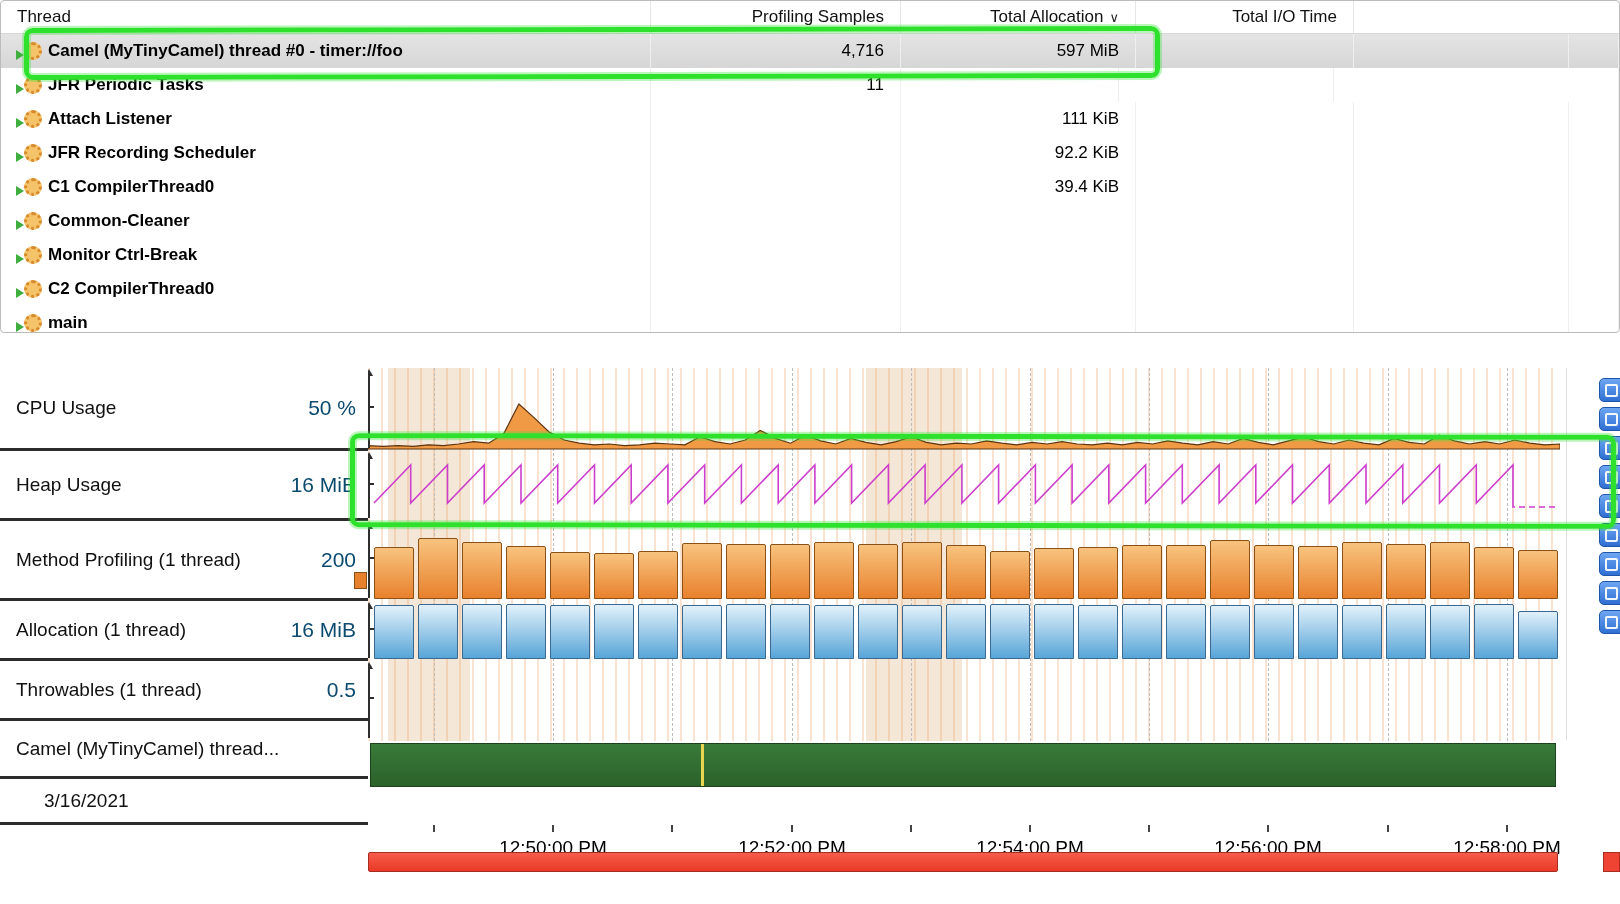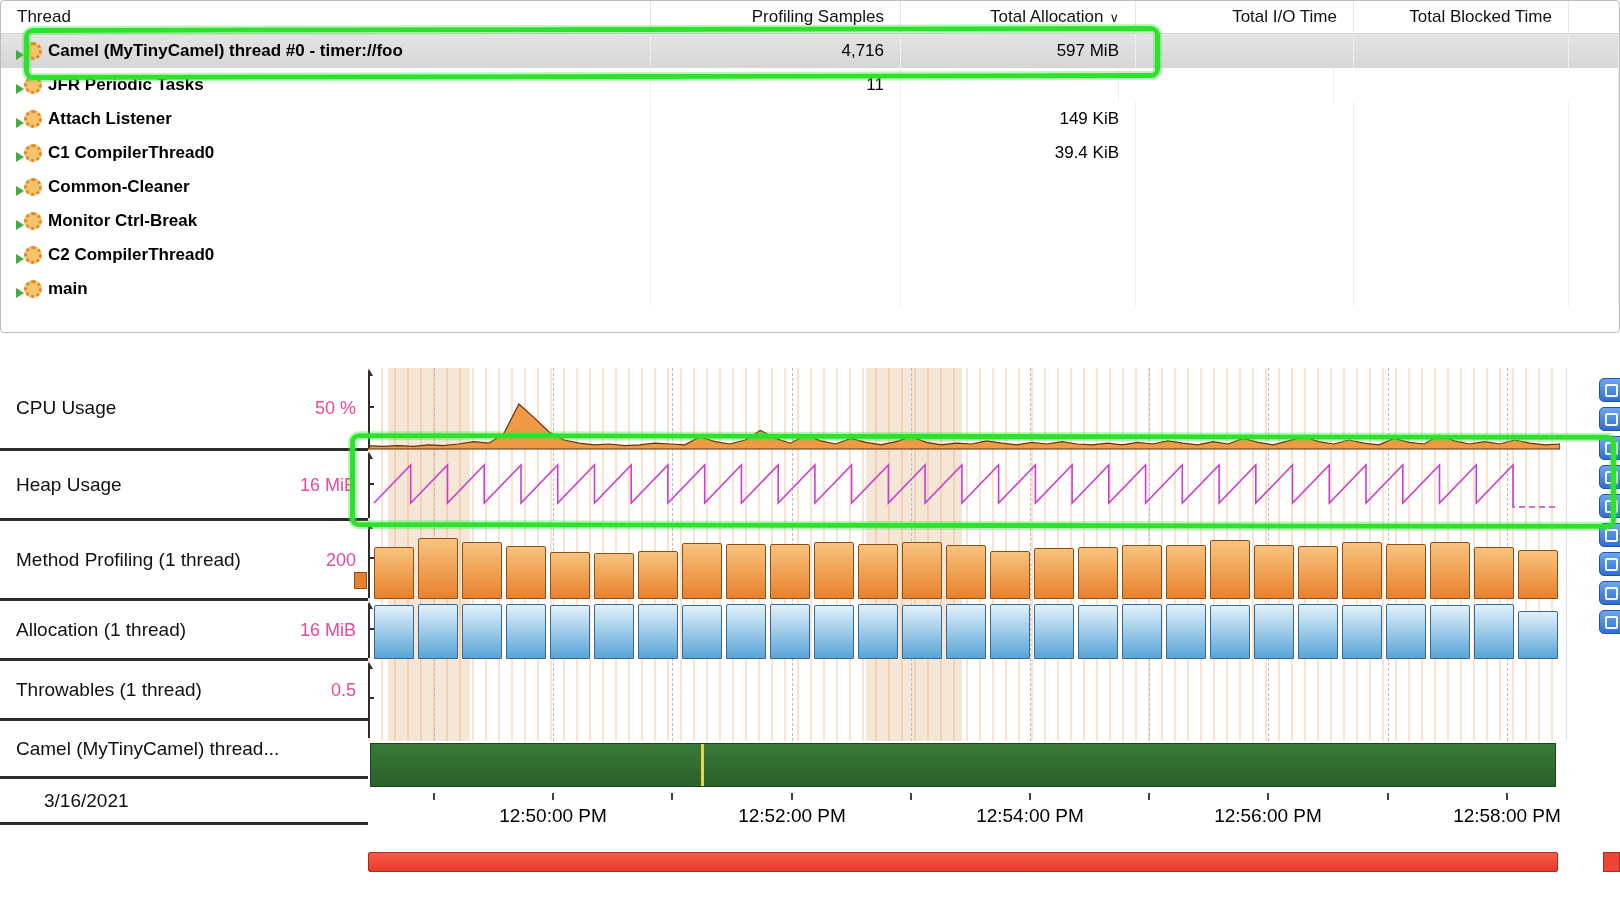--- a/index.html
+++ b/index.html
@@ -24,21 +24,21 @@
   .twisty{position:absolute;left:0;bottom:2px;width:0;height:0;
     border-left:8px solid #3fae3f;border-top:5px solid transparent;border-bottom:5px solid transparent;}
   .gear{position:absolute;left:8px;top:2px;width:12px;height:12px;border-radius:50%;
     border:3px dotted #d8892a;background:#f4c36a;box-sizing:content-box;}
   .tname{margin-left:6px;}
 
   
   .gutter{position:absolute;left:0;top:362px;width:368px;height:542px;padding-top:6px;box-sizing:border-box;text-decoration:underline;}
   .grow{position:relative;box-sizing:border-box;border-bottom:3px solid #2c2c2c;}
   .glabel{position:absolute;left:16px;top:50%;transform:translateY(-50%);font-size:19px;color:#111;white-space:nowrap;}
-  .gscale{position:absolute;right:12px;top:50%;transform:translateY(-50%);font-size:18px;color:#ec4899;white-space:nowrap;}
+  .gscale{position:absolute;right:12px;top:50%;transform:translateY(-50%);font-size:21px;color:#0c4a6e;white-space:nowrap;}
   .axis-row .glabel{left:20px;margin-left:24px;}
 
   .chart-area{position:absolute;left:368px;top:362px;width:1192px;height:542px;overflow:hidden;}
   #grid-bg{position:absolute;left:0;top:6px;width:1192px;height:373px;}
   .band{position:absolute;top:0;bottom:0;background:#f5e7d7;}
   .evt-lines{position:absolute;left:0;top:0;right:0;bottom:0;
     background:repeating-linear-gradient(90deg, rgba(238,152,92,.28) 0px, rgba(238,152,92,.28) 2px, transparent 2px, transparent 13px);}
   .gridline{position:absolute;top:0;bottom:0;width:0;border-left:1px dashed #bdbdbd;}
 
   .lane{position:absolute;left:0;width:1192px;}
@@ -59,21 +59,21 @@
   .bar{flex:0 0 40px;width:40px;box-sizing:border-box;border-radius:2px 2px 0 0;}
   .bar-m{background:linear-gradient(#f8c37e,#e8812d);border:1px solid #8a5015;}
   .bar-a{background:linear-gradient(#e2f1fa,#58a5d8);border:1px solid #3a688e;}
   .stub-bar{position:absolute;left:354px;top:572px;width:13px;height:17px;
     background:#e8812d;border:1px solid #8a5015;box-sizing:border-box;z-index:6;}
 
   .span-rect{position:absolute;left:2px;top:2px;height:44px;width:1186px;box-sizing:border-box;
     background:linear-gradient(#397a39,#2b612b);border:1px solid #1c431c;}
   .span-marker{position:absolute;top:0;bottom:0;width:3px;background:#e8d44e;}
 
-  #time-axis{position:absolute;top:431px;left:0;width:1192px;height:46px;overflow:hidden;}
+  #time-axis{position:absolute;top:463px;left:0;width:1192px;height:46px;overflow:hidden;}
   .tick-mark{position:absolute;top:0;width:2px;height:7px;background:#444;transform:translateX(-50%);}
   .tick-label{position:absolute;top:12px;transform:translateX(-50%);font-size:19px;color:#000;white-space:nowrap;}
 
   .vsep{position:absolute;left:1566px;top:368px;width:1px;height:372px;background:#ddd;}
 
   .side-btn{position:absolute;left:1599px;width:26px;height:24px;border-radius:5px;box-sizing:border-box;
     background:linear-gradient(#6da6f2,#2f6fd2);border:1px solid #1f55a8;z-index:20;}
   .side-btn::after{content:'';position:absolute;left:5px;top:5px;width:9px;height:9px;
     border:2px solid rgba(255,255,255,.92);border-radius:2px;}
 
@@ -91,21 +91,20 @@
 <body>
 
 <div id="root">
 
   <div class="table-panel">
     <div class="thead">
       <div class="hcell h-thread w1">Thread</div>
       <div class="hcell h-num w2">Profiling Samples</div>
       <div class="hcell h-num w3"><span>Total Allocation</span><span class="sort-chevron">∨</span></div>
       <div class="hcell h-num w4">Total I/O Time</div>
-      <div class="hcell h-num w5">Total Blocked Time</div>
       <div class="hcell h-fill"></div>
     </div>
     <div id="tbody">
         <div class="trow selected">
           <div class="cell c-thread w1">
             <div class="ticon">
               <div class="twisty"></div>
               <div class="gear"></div>
             </div>
             <div class="tname">Camel (MyTinyCamel) thread #0 - timer://foo</div>
@@ -131,21 +130,35 @@
         </div>
         <div class="trow">
           <div class="cell c-thread w1">
             <div class="ticon">
               <div class="twisty"></div>
               <div class="gear"></div>
             </div>
             <div class="tname">Attach Listener</div>
           </div>
           <div class="cell c-num w2"></div>
-          <div class="cell c-num w3">149 KiB</div>
+          <div class="cell c-num w3">111 KiB</div>
+          <div class="cell c-num w4"></div>
+          <div class="cell c-num w5"></div>
+          <div class="cell c-fill"></div>
+        </div>
+        <div class="trow">
+          <div class="cell c-thread w1">
+            <div class="ticon">
+              <div class="twisty"></div>
+              <div class="gear"></div>
+            </div>
+            <div class="tname">JFR Recording Scheduler</div>
+          </div>
+          <div class="cell c-num w2"></div>
+          <div class="cell c-num w3">92.2 KiB</div>
           <div class="cell c-num w4"></div>
           <div class="cell c-num w5"></div>
           <div class="cell c-fill"></div>
         </div>
         <div class="trow">
           <div class="cell c-thread w1">
             <div class="ticon">
               <div class="twisty"></div>
               <div class="gear"></div>
             </div>

